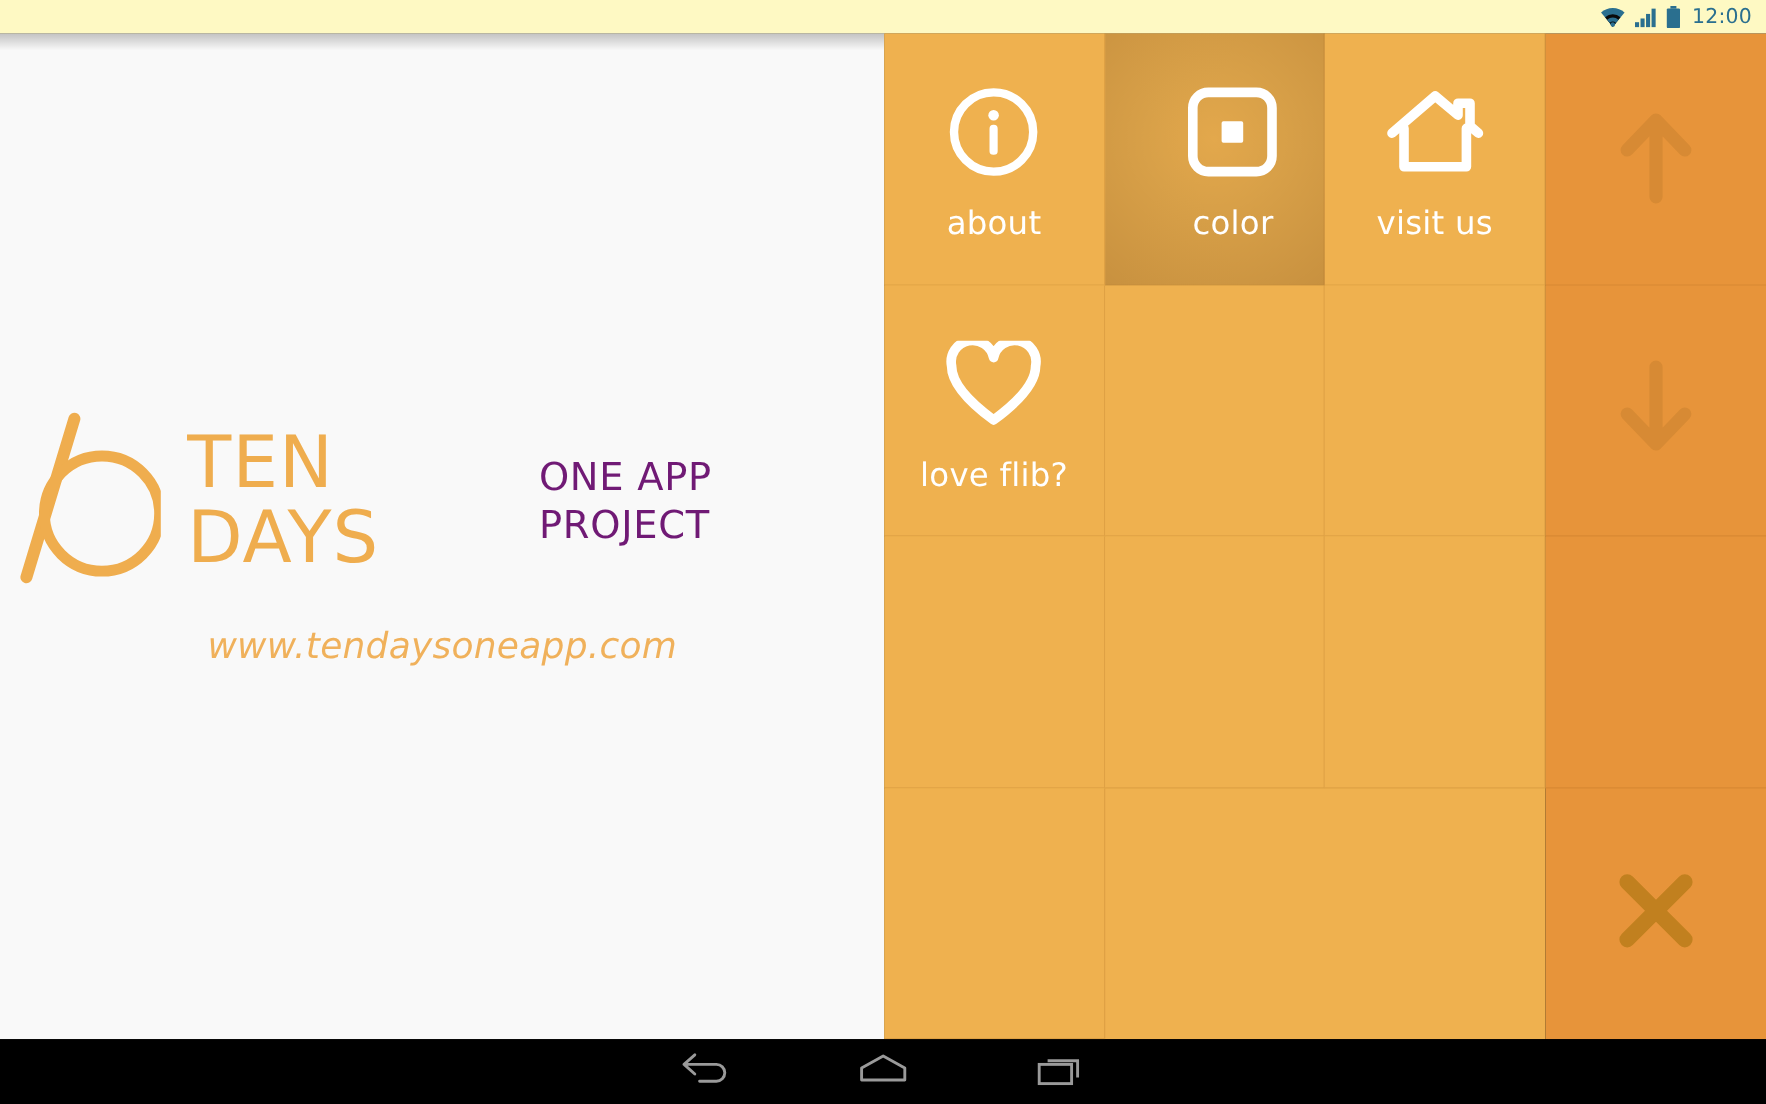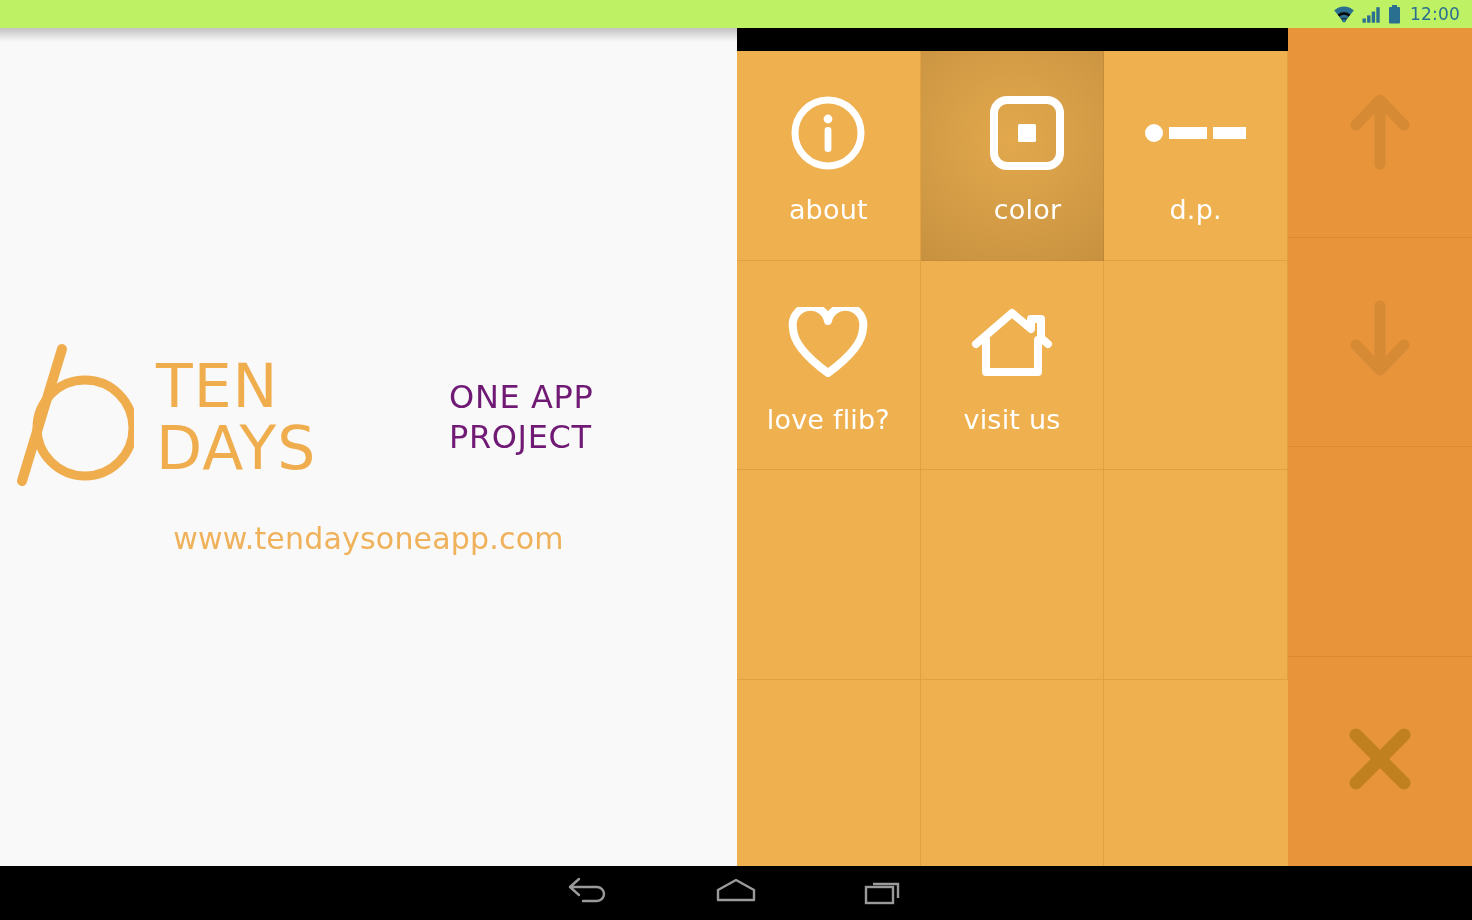--- a/index.html
+++ b/index.html
@@ -12,21 +12,21 @@
   #screen {
     position: relative;
     width: 1472px; height: 920px;
     background: #000;
   }
 
   
   #status-bar {
     position: absolute; left: 0; top: 0;
     width: 1472px; height: 28px;
-    background: #bef264;
+    background: #fef9c3;
     display: flex; align-items: center; justify-content: flex-end;
     padding-right: 12px;
     box-sizing: border-box;
   }
   .sb-icon { display: inline-flex; align-items: center; margin-left: 7px; }
   #status-clock {
     color: #2a6f8f;
     font-family: "DejaVu Sans", sans-serif;
     font-size: 17px;
     margin-left: 9px;
@@ -77,31 +77,31 @@
     font-size: 32px;
     line-height: 40px;
     letter-spacing: 0.6px;
     font-weight: 400;
   }
   #logo-url {
     color: #f0b15b;
     font-size: 30px;
     margin-top: 26px;
     letter-spacing: 0.2px;
+    font-style: italic;
   }
 
   
   #menu-panel {
     position: absolute; left: 737px; top: 0;
     width: 551px; height: 838px;
     background: #efb14f;
     display: grid;
     grid-template-columns: repeat(3, 1fr);
     grid-template-rows: repeat(4, 1fr);
-    margin-top: 23px;
   }
   .tile {
     position: relative;
     box-sizing: border-box;
     border-right: 1px solid rgba(150,90,20,0.18);
     border-bottom: 1px solid rgba(150,90,20,0.18);
     display: flex; flex-direction: column;
     align-items: center; justify-content: center;
     background: #efb14f;
   }
@@ -218,49 +218,39 @@
       <div class="tile selected">
         <div class="tile-icon">
           <svg width="78" height="78" viewBox="0 0 78 78">
             <rect x="6" y="6" width="66" height="66" rx="13" fill="none" stroke="#fff" stroke-width="8"></rect>
             <rect x="30" y="30" width="18" height="18" rx="1.5" fill="#fff"></rect>
           </svg>
         </div>
         <div class="tile-label">color</div>
       </div>
 
-      <div class="tile">
-        <div class="tile-icon">
-          <svg width="102" height="78" viewBox="0 0 102 78">
-            <circle cx="9" cy="39" r="9" fill="#fff"></circle>
-            <rect x="24" y="33" width="38" height="12" fill="#fff"></rect>
-            <rect x="68" y="33" width="33" height="12" fill="#fff"></rect>
-          </svg>
-        </div>
-        <div class="tile-label">d.p.</div>
-      </div>
-
-
-      <div class="tile">
-        <div class="tile-icon">
-          <svg width="80" height="72" viewBox="0 0 80 72">
-            <path d="M40 66 C10 44 5 30 5 21 A17 17 0 0 1 40 14 A17 17 0 0 1 75 21 C75 30 70 44 40 66 Z" fill="none" stroke="#fff" stroke-width="8" stroke-linejoin="round"></path>
-          </svg>
-        </div>
-        <div class="tile-label">love flib?</div>
-      </div>
+
 
       <div class="tile">
         <div class="tile-icon">
           <svg width="82" height="74" viewBox="0 0 82 74">
             <path d="M5 38 L41 7 L60 23 L60 13 L70 13 L70 32 L77 38" fill="none" stroke="#fff" stroke-width="8" stroke-linejoin="round" stroke-linecap="round"></path>
             <path d="M15 34 L15 66 L67 66 L67 34" fill="none" stroke="#fff" stroke-width="8" stroke-linejoin="round" stroke-linecap="round"></path>
           </svg>
         </div>
         <div class="tile-label">visit us</div>
+      </div>
+
+      <div class="tile">
+        <div class="tile-icon">
+          <svg width="80" height="72" viewBox="0 0 80 72">
+            <path d="M40 66 C10 44 5 30 5 21 A17 17 0 0 1 40 14 A17 17 0 0 1 75 21 C75 30 70 44 40 66 Z" fill="none" stroke="#fff" stroke-width="8" stroke-linejoin="round"></path>
+          </svg>
+        </div>
+        <div class="tile-label">love flib?</div>
       </div>
 
       <div class="tile empty"></div>
       <div class="tile empty"></div>
       <div class="tile empty"></div>
       <div class="tile empty"></div>
       <div class="tile empty"></div>
       <div class="tile empty"></div>
     </div>
 

